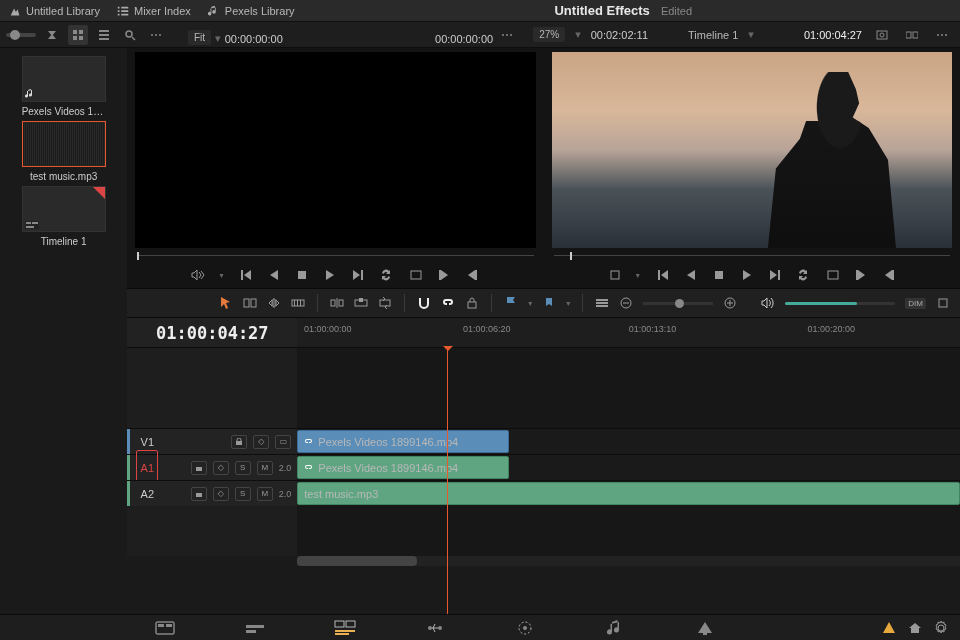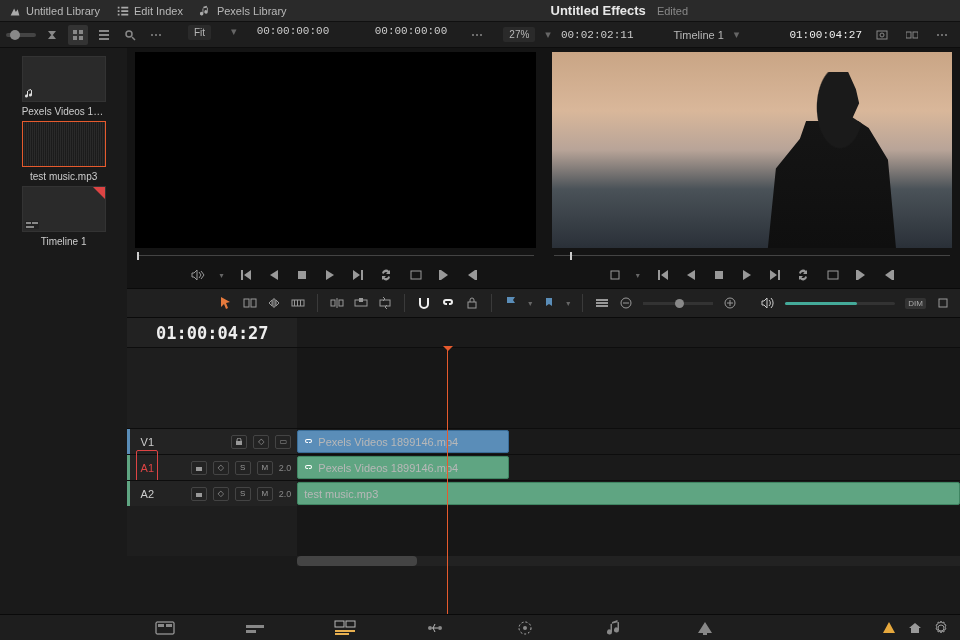--- a/index.html
+++ b/index.html
@@ -6,24 +6,24 @@
 body{background:#1a1a1a;width:960px;height:640px;overflow:hidden;display:flex;flex-direction:column}
 .topbar{height:22px;background:#2a2a2a;display:flex;align-items:center;padding:0 8px;border-bottom:1px solid #101010}
 .topbar .left,.topbar .right{display:flex;gap:16px;align-items:center}
 .topbar .center{flex:1;text-align:center}
 .topbar .title{font-weight:700;color:#e8e8e8;font-size:13px}
 .topbar .edited{color:#888;font-size:11px;margin-left:8px}
 .topbtn{display:flex;align-items:center;gap:4px;cursor:pointer}
 .topbtn svg{fill:#aaa}
 .strip{height:26px;background:#1e1e1e;display:flex;align-items:center;border-bottom:1px solid #0d0d0d}
 .strip .l{width:180px;display:flex;align-items:center;gap:6px;padding:0 6px}
-.strip .m{flex:1;display:flex;align-items:flex-start;padding:0 8px;gap:20px}
+.strip .m{flex:1;display:flex;align-items:flex-end;padding:0 8px;gap:4px}
 .strip .r{display:flex;align-items:center;padding:0 8px;gap:10px}
 .iconbtn{width:20px;height:20px;display:flex;align-items:center;justify-content:center;cursor:pointer;fill:#888;border-radius:2px}
-.tc{font-family:Liberation Mono, monospace;font-size:11px;color:#ccc}
+.tc{font-family:Liberation Sans, sans-serif;font-size:11px;color:#ccc}
 .main{flex:1;display:flex;overflow:hidden}
 .mediapool{width:180px;background:#1a1a1a;padding:8px;display:flex;flex-direction:column;gap:4px}
 .thumb{width:84px;margin:0 auto;cursor:pointer}
 .thumb .img{width:84px;height:46px;border:1px solid #333;position:relative;background:#2a2a2a}
 .thumb.sel .img{border:1px solid #e65a2d}
 .thumb .lbl{text-align:center;font-size:10px;color:#ccc;margin-top:4px;white-space:nowrap;overflow:hidden;text-overflow:ellipsis}
 .viewers{flex:1;display:flex;flex-direction:column;background:#141414}
 .dual{flex:1;display:flex}
 .viewer{flex:1;display:flex;flex-direction:column;padding:0 8px}
 .vframe{flex:1;background:#000;position:relative;margin-top:4px}
@@ -79,21 +79,21 @@
     <div class="topbtn">
       <svg width="14" height="14" viewBox="0 0 16 16">
           <path d="M3 13l4-8 2 4 2-3 2 7z"></path>
         </svg>
       <span>Untitled Library</span>
     </div>
     <div class="topbtn">
       <svg width="14" height="14" viewBox="0 0 16 16">
           <path d="M2 3h2v2H2zM6 3h8v2H6zM2 7h2v2H2zM6 7h8v2H6zM2 11h2v2H2zM6 11h8v2H6z"></path>
         </svg>
-      <span>Edit Index</span>
+      <span>Mixer Index</span>
     </div>
     <div class="topbtn">
       <svg width="14" height="14" viewBox="0 0 16 16">
           <path d="M5 3v8a2 2 0 11-1-1.7V5l6-1v5a2 2 0 11-1-1.7V2z"></path>
         </svg>
       <span>Pexels Library</span>
     </div>
   </div>
   <div class="center">
     <span class="title">Untitled Effects</span>
@@ -410,20 +410,26 @@
         <span class="dim">DIM</span>
         <svg class="tbtn" viewBox="0 0 14 14">
             <rect x="3" y="3" width="8" height="8" fill="none" stroke="#999"></rect>
           </svg>
       </div>
     </div>
 
     <div class="timeline">
       <div class="tlhead">
         <div class="tc-big">01:00:04:27</div>
+        <div class="ruler">
+          <span class="tick" style="left:1%">01:00:00:00</span>
+          <span class="tick" style="left:25%">01:00:06:20</span>
+          <span class="tick" style="left:50%">01:00:13:10</span>
+          <span class="tick" style="left:77%">01:00:20:00</span>
+        </div>
       </div>
       <div class="tracks" style="position:relative">
         <div class="playhead" style="left:calc(170px + 18%)"></div>
         <div class="gap">
             <div class="hdr"></div>
             <div class="lane"></div>
           </div>
 
         <div class="track">
           <div class="trkhdr">

